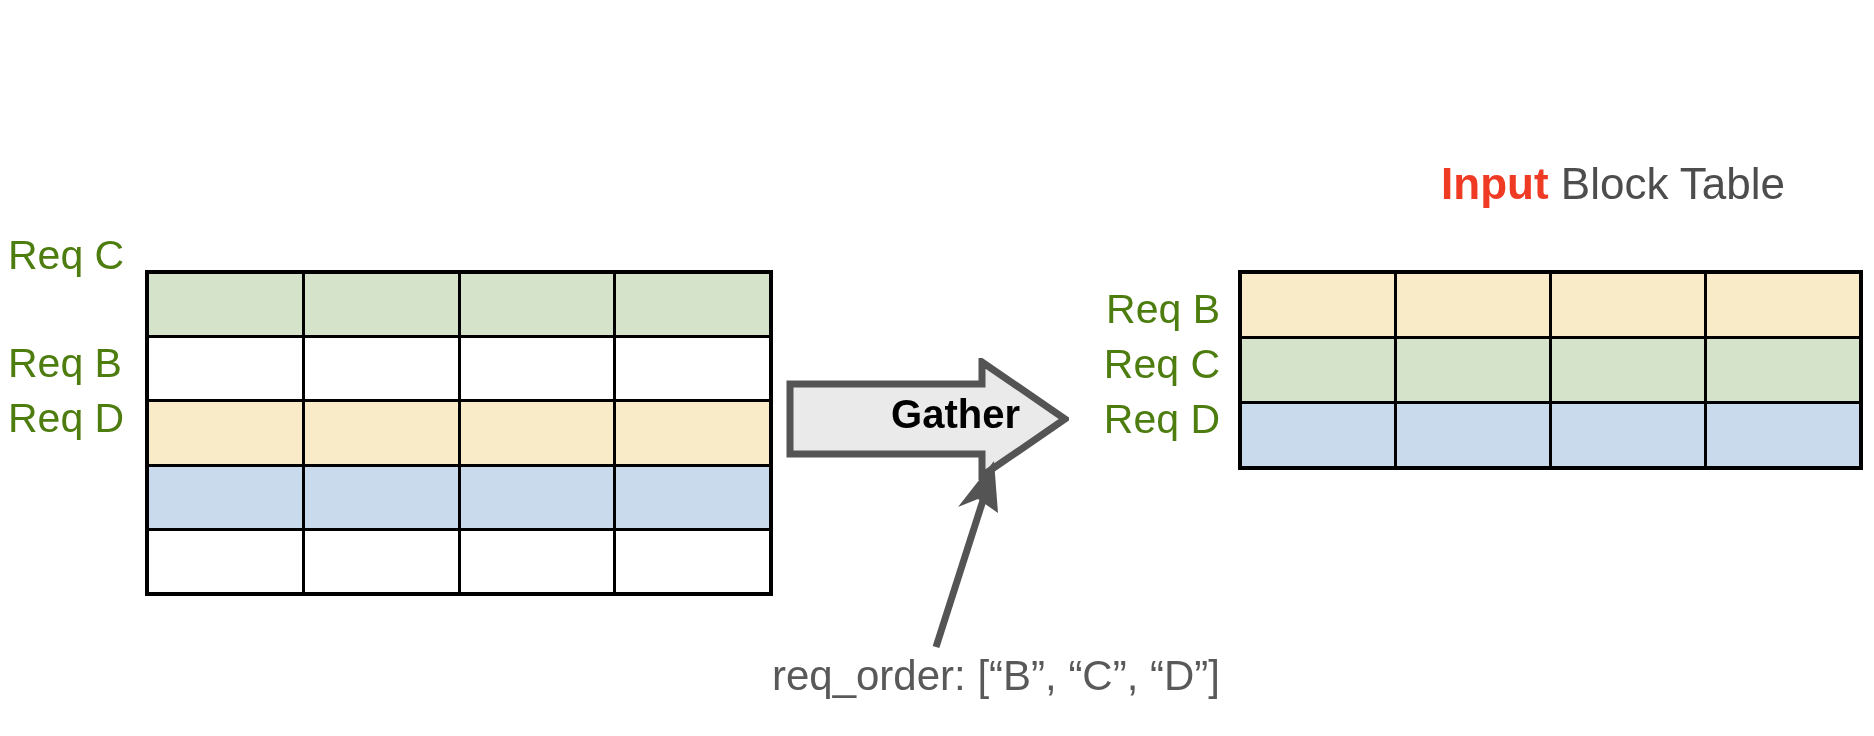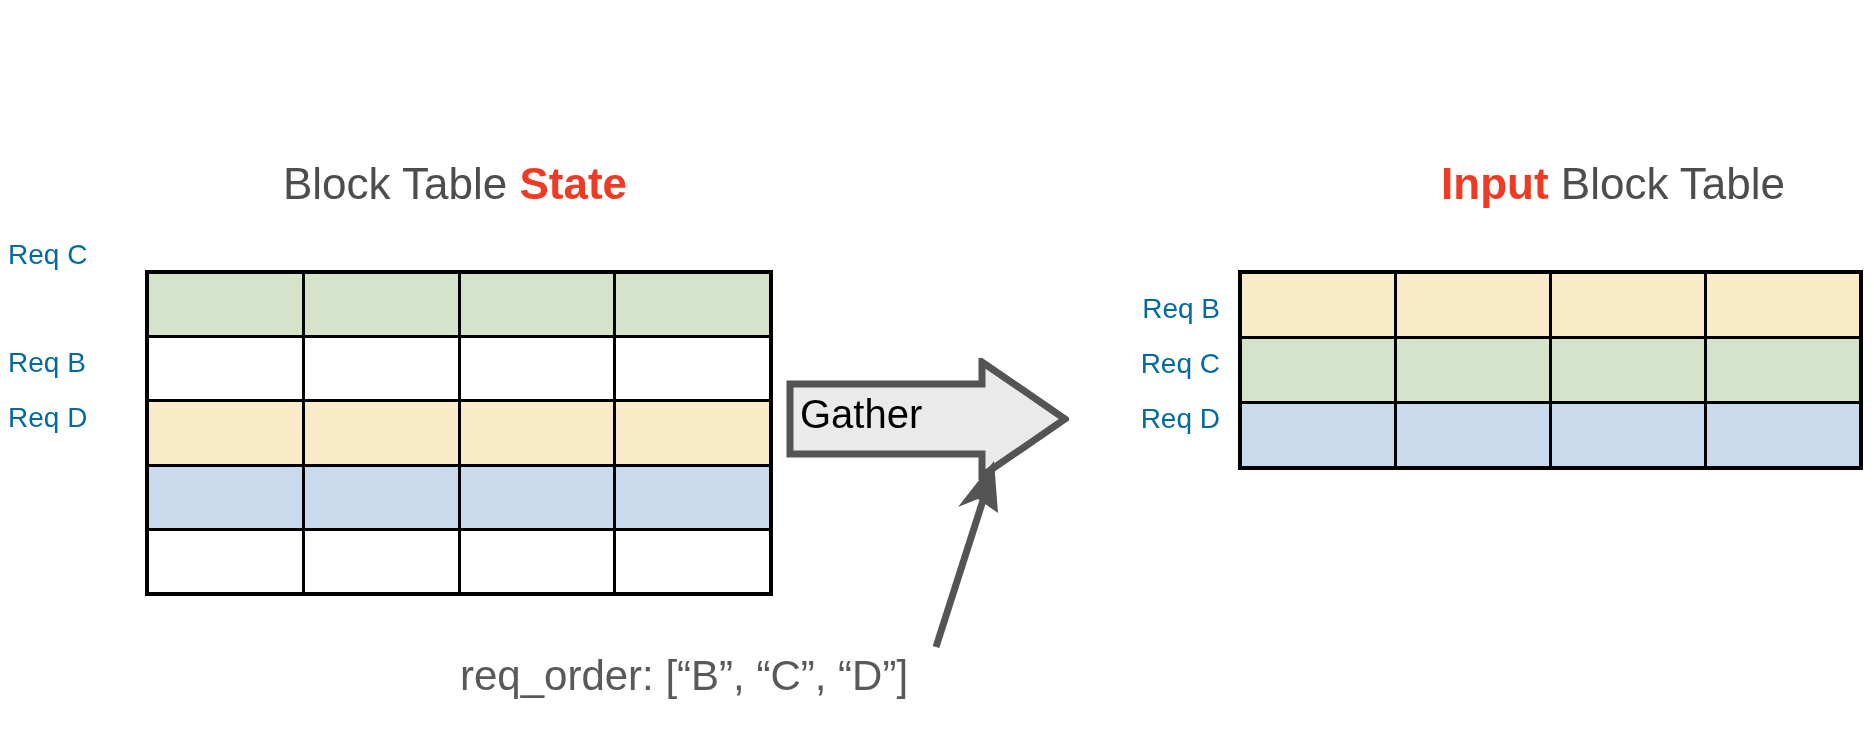--- a/index.html
+++ b/index.html
@@ -72,79 +72,79 @@
     top: 270px;
     width: 625px;
     height: 200px;
     grid-template-columns: repeat(4, 1fr);
     grid-template-rows: repeat(3, 1fr);
   }
 
   
   .row-label {
     position: absolute;
-    font-size: 28px;
+    font-size: 41px;
     line-height: 40px;
-    color: #0369a1;
+    color: #4d7c0f;
     white-space: nowrap;
   }
   .row-label.left  { left: 8px;   width: 128px; text-align: left; }
   .row-label.right { left: 1030px; width: 190px; text-align: right; }
 
   
   #gather-arrow {
     position: absolute;
     left: 786px;
     top: 358px;
     width: 283px;
     height: 122px;
   }
   #gather-arrow svg { display: block; }
   #gather-label {
     position: absolute;
     left: 800px;
     top: 389px;
     width: 220px;
-    text-align: left;
+    text-align: right;
     font-size: 40px;
     line-height: 50px;
     color: #000000;
     white-space: nowrap;
+    font-weight: bold;
   }
 
   
   #annotation-arrow {
     position: absolute;
     left: 910px;
     top: 455px;
     width: 120px;
     height: 200px;
   }
   #annotation-arrow svg { display: block; }
 
   
   #req-order-caption {
     position: absolute;
     left: 460px;
     top: 650px;
     width: 760px;
-    text-align: left;
+    text-align: right;
     font-size: 42px;
     line-height: 52px;
     color: #595959;
     white-space: nowrap;
   }
 </style>
 </head>
 <body>
 
 <div id="canvas">
 
 
-  <div class="section-heading" id="heading-left"><span>Block Table </span><span class="accent">State</span></div>
 
   <div class="section-heading" id="heading-right"><span class="accent">Input</span><span> Block Table</span></div>
 
   <div class="row-label left" style="top: 235px;">Req C</div>
   <div class="row-label left" style="top: 343px;">Req B</div>
   <div class="row-label left" style="top: 398px;">Req D</div>
 
   <div class="grid" id="grid-left">
     <div class="cell" style="background:#d5e3cb"></div>
     <div class="cell" style="background:#d5e3cb"></div>

